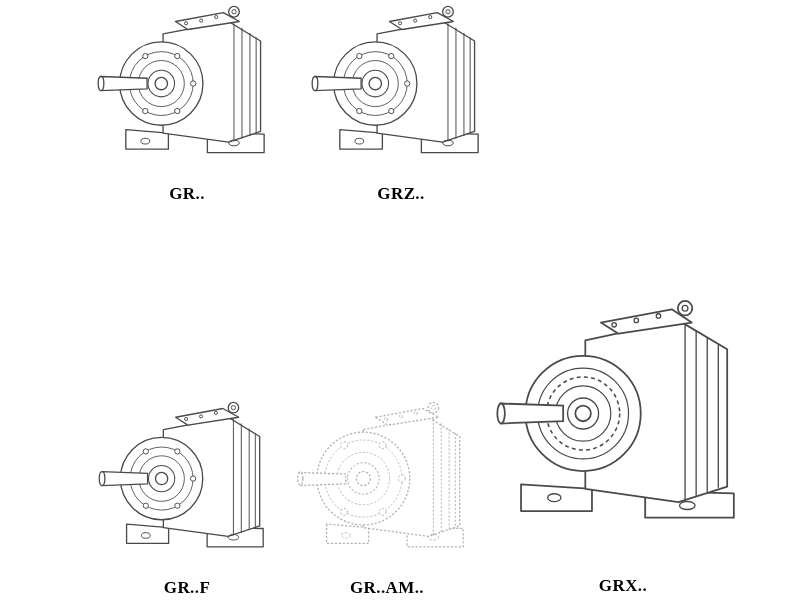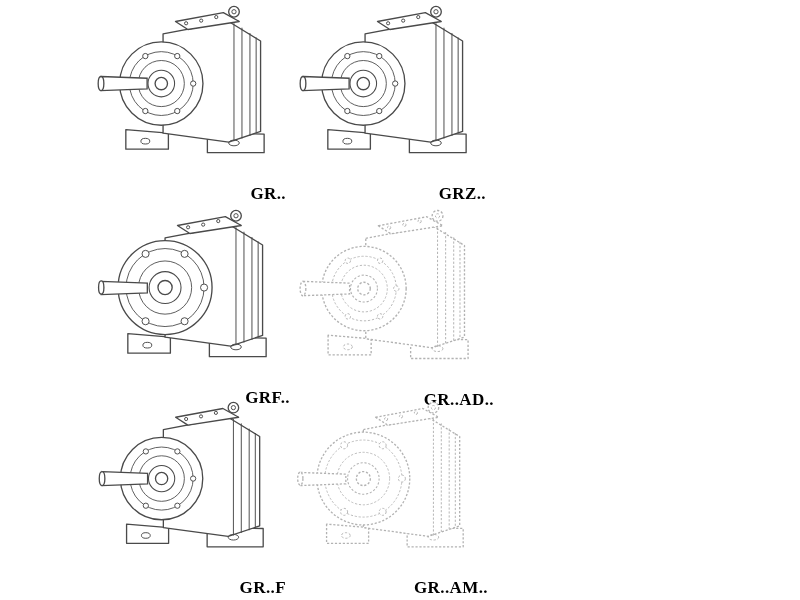--- a/index.html
+++ b/index.html
@@ -5,21 +5,21 @@
   html, body { margin: 0; padding: 0; }
   body {
     width: 800px; height: 600px;
     background: var(--bg, #ffffff);
     font-family: "Liberation Serif", serif;
     overflow: hidden;
   }
   .sheet { position: relative; width: 800px; height: 600px; }
   .cell {
     position: absolute; margin: 0;
-    display: flex; flex-direction: column; align-items: flex-end; gap: 16px;
+    display: flex; flex-direction: column; align-items: center; gap: 16px;
   }
   .drawing {
     display: block; width: 100%; flex: 1 1 auto; min-height: 0;
     color: var(--line, #4a4a4a);
   }
   .drawing.ghost {
     color: var(--ghost, #b0b0b0);
     stroke-dasharray: 2.5 2;
   }
   .label {
@@ -191,50 +191,44 @@
 
 <div class="sheet">
 
   <figure class="cell" style="left:88px; top:2px; width:198px; height:202px;">
     <svg class="drawing" viewBox="0 0 210 185" preserveAspectRatio="xMidYMid meet">
         <use href="#g-side"></use>
       </svg>
     <figcaption class="label">GR..</figcaption>
   </figure>
 
-  <figure class="cell" style="left:292px; top:2px; width:194px; height:202px;">
+  <figure class="cell" style="left:304px; top:2px; width:194px; height:202px;">
     <svg class="drawing" viewBox="0 0 210 185" preserveAspectRatio="xMidYMid meet">
         <use href="#g-side"></use>
       </svg>
     <figcaption class="label">GRZ..</figcaption>
   </figure>
 
 
-  <figure class="cell" style="left:88px; top:206px; width:202px; height:202px;">
-    <svg class="drawing" viewBox="0 0 210 185" preserveAspectRatio="xMidYMid meet">
-        <use href="#g-flange"></use>
-      </svg>
-    <figcaption class="label">GRF..</figcaption>
-  </figure>
-
-  <figure class="cell" style="left:286px; top:206px; width:208px; height:204px;">
-    <svg class="drawing ghost" viewBox="0 0 210 185" preserveAspectRatio="xMidYMid meet">
-        <use href="#g-side"></use>
-      </svg>
-    <figcaption class="label">GR..AD..</figcaption>
-  </figure>
+
 
   <figure class="cell" style="left:286px; top:398px; width:202px; height:200px;">
     <svg class="drawing ghost" viewBox="0 0 210 185" preserveAspectRatio="xMidYMid meet">
         <use href="#g-flange"></use>
       </svg>
     <figcaption class="label">GR..AM..</figcaption>
   </figure>
 
   <figure class="cell" style="left:88px; top:398px; width:198px; height:200px;">
     <svg class="drawing" viewBox="0 0 210 185" preserveAspectRatio="xMidYMid meet">
         <use href="#g-side"></use>
       </svg>
     <figcaption class="label">GR..F</figcaption>
   </figure>
 
+  <figure class="cell" style="left:490px; top:296px; width:266px; height:300px;">
+    <svg class="drawing" viewBox="0 0 240 215" preserveAspectRatio="xMidYMin meet">
+        <use href="#g-big"></use>
+      </svg>
+    <figcaption class="label">GRX..</figcaption>
+  </figure>
 
 </div>
 
 </body></html>

